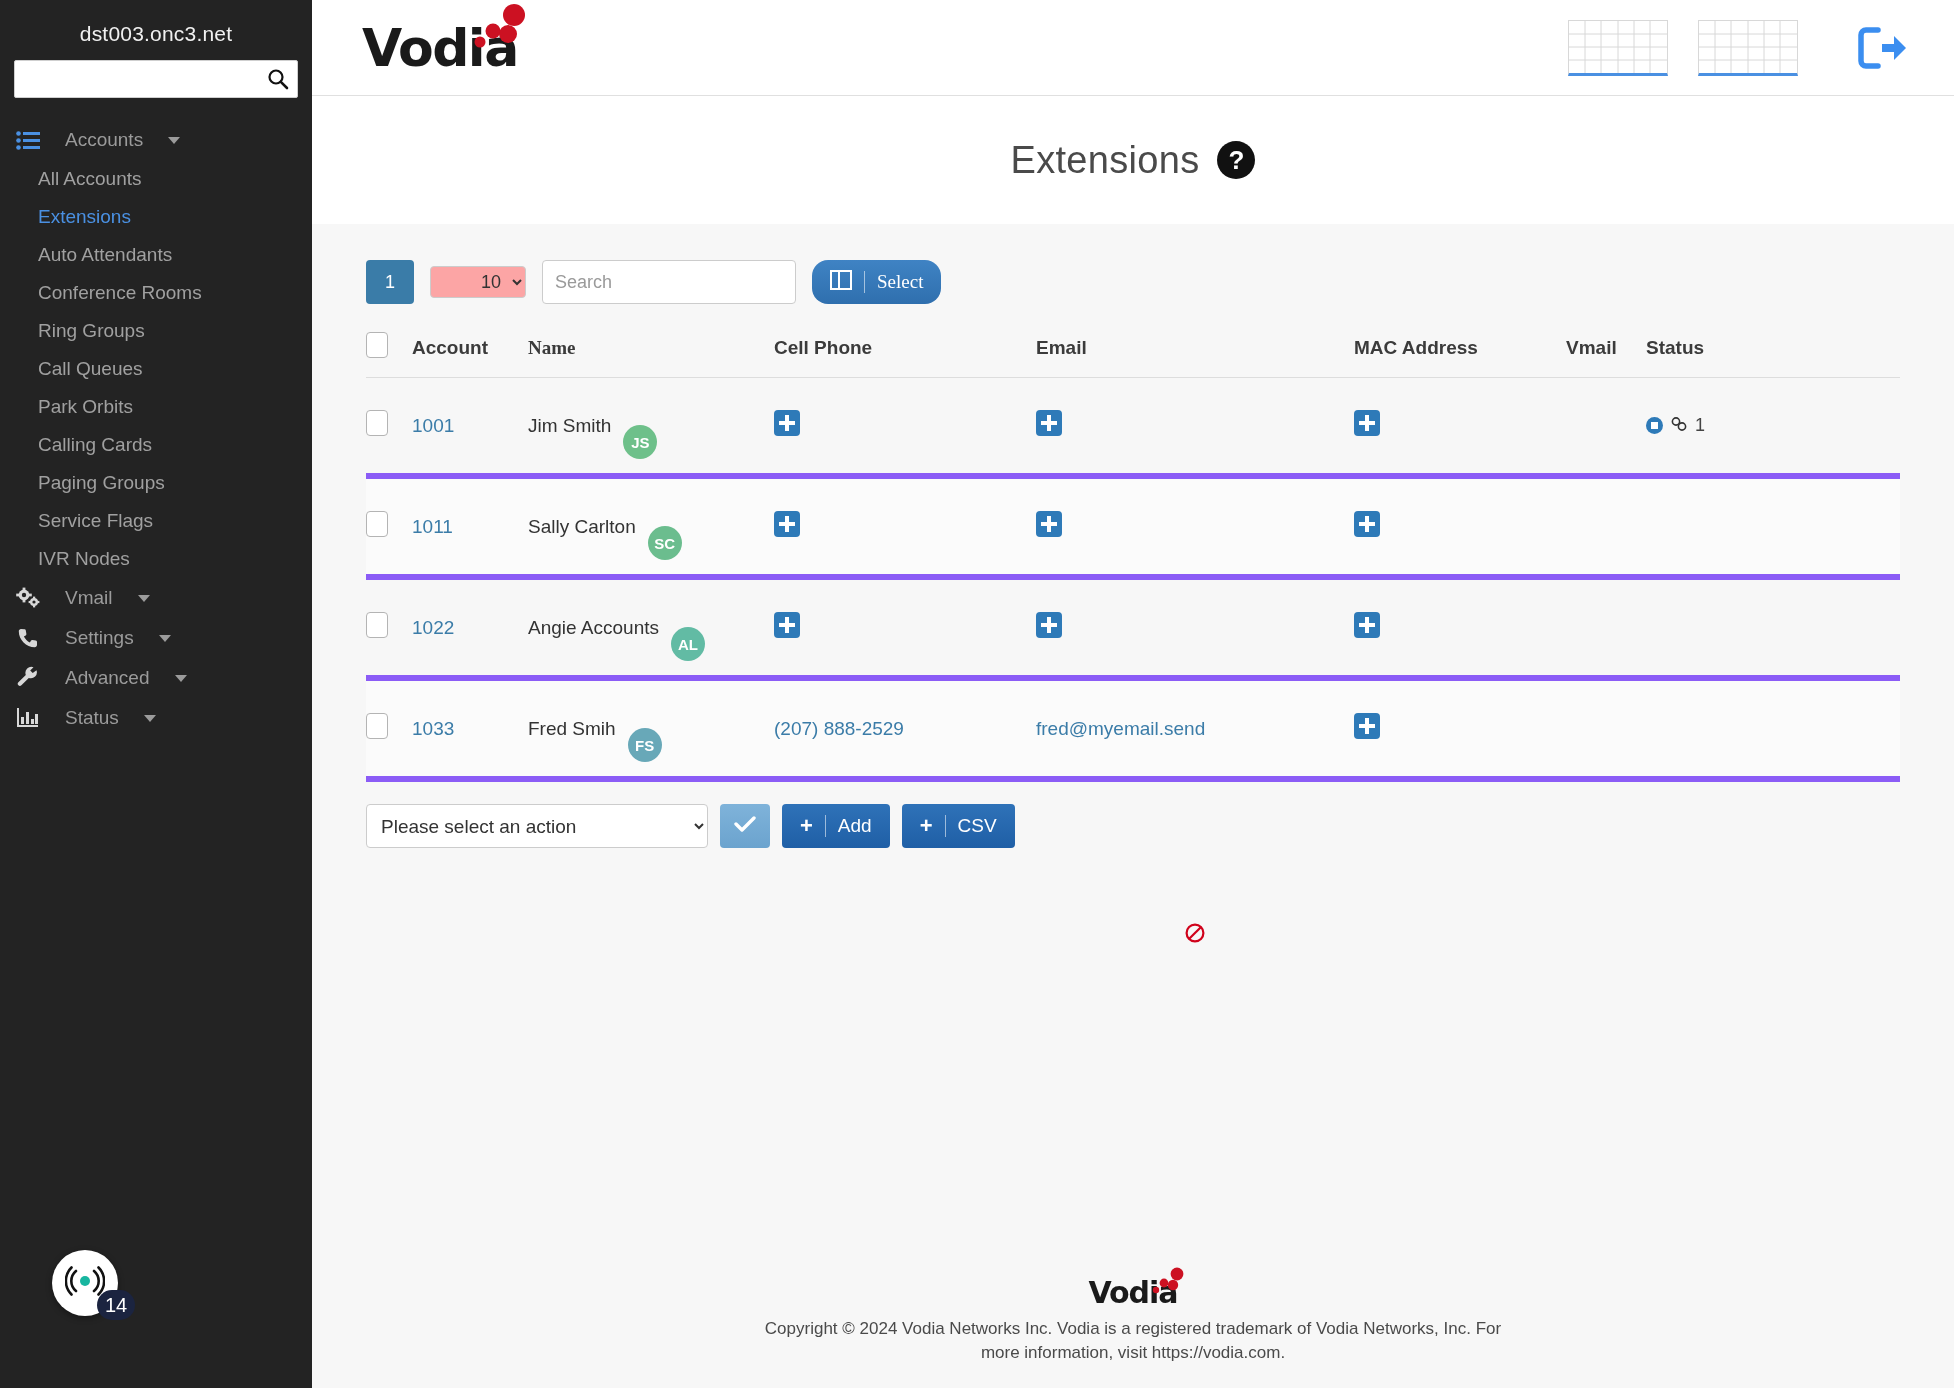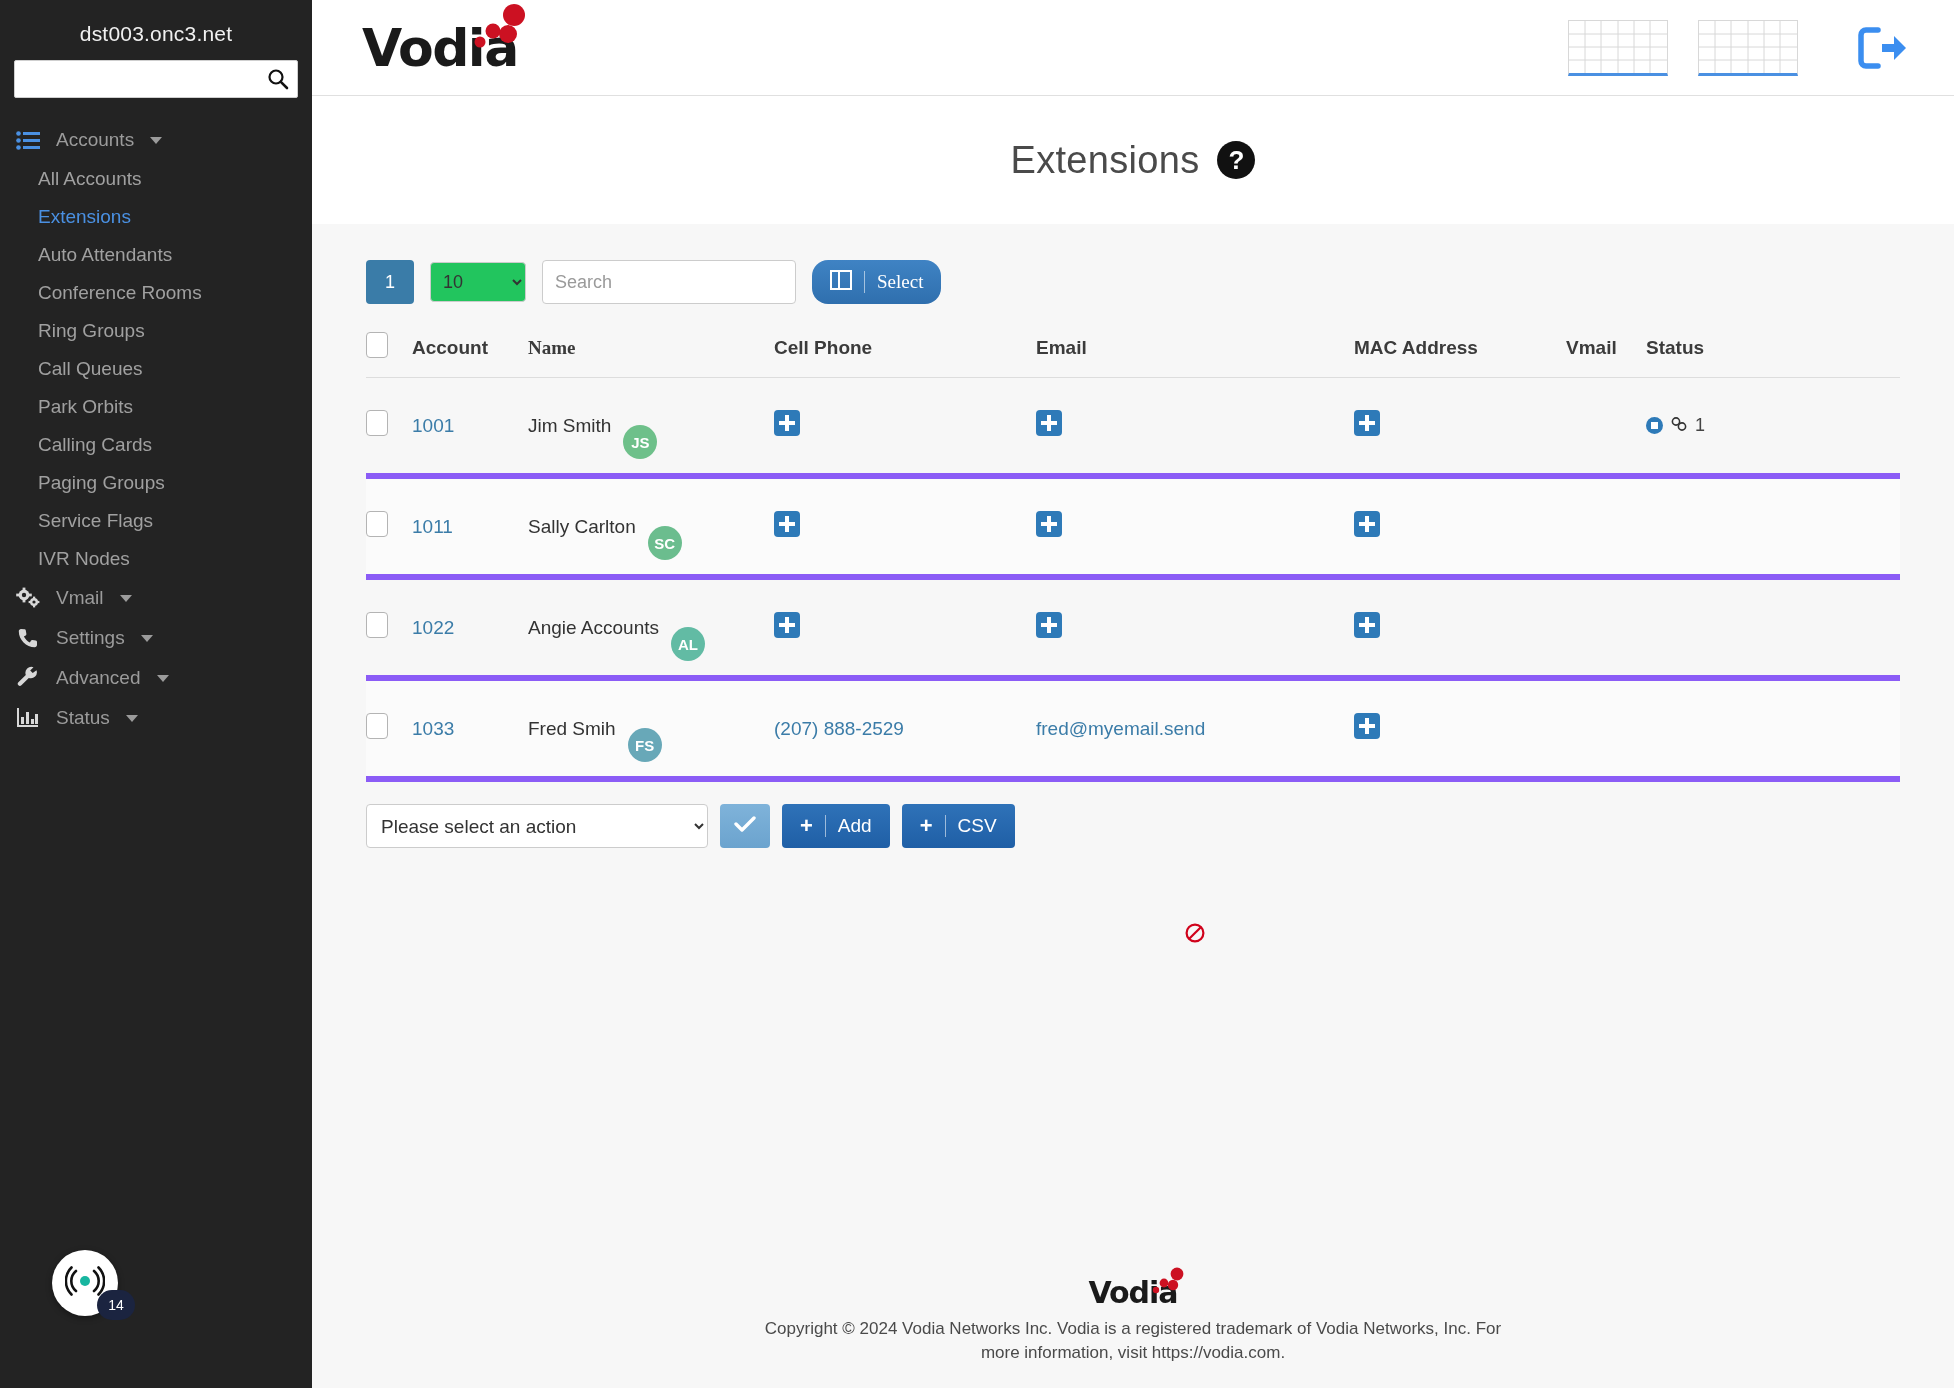--- a/index.html
+++ b/index.html
@@ -25,21 +25,21 @@
     width: 100%; height: 38px; border: 1px solid #cfcfcf;
     background: #fff; border-radius: 2px; padding: 0 40px 0 10px;
     font-size: 16px; font-family: "Liberation Sans", sans-serif; color: #222;
   }
   .search-icon-btn {
     position: absolute; right: 22px; top: 7px;
     width: 24px; height: 24px; cursor: pointer;
   }
   .nav { margin-top: 22px; }
   .nav-group {
-    display: flex; align-items: center; gap: 14px;
+    display: flex; align-items: center; gap: 23px;
     padding: 9px 0 9px 14px; cursor: pointer;
   }
   .nav-group .glyph { width: 28px; height: 22px; display: flex; align-items: center; justify-content: center; }
   .nav-group-label { color: #9b9b9b; font-size: 19px; }
   .caret {
     width: 0; height: 0; border-left: 6px solid transparent;
     border-right: 6px solid transparent; border-top: 7px solid #9b9b9b;
     margin-left: 2px;
   }
   .nav-sub {
@@ -50,21 +50,21 @@
 
   .fab-wrap { position: absolute; left: 52px; bottom: 42px; width: 96px; height: 96px; }
   .fab {
     width: 66px; height: 66px; border-radius: 50%;
     background: #ffffff; display: flex; align-items: center; justify-content: center;
     box-shadow: 0 2px 6px rgba(0,0,0,.4); cursor: pointer;
   }
   .fab-badge {
     position: absolute; left: 45px; top: 40px;
     min-width: 38px; height: 30px; border-radius: 15px;
-    background: #1b2440; color: #ffffff; font-size: 14px;
+    background: #1b2440; color: #ffffff; font-size: 20px;
     display: flex; align-items: center; justify-content: center;
     padding: 0 8px;
   }
 
   
   .main { flex: 1; height: 1388px; background: #f7f7f7; position: relative; overflow: hidden; }
   .topbar {
     height: 96px; background: #ffffff; border-bottom: 1px solid #e0e0e0;
     display: flex; align-items: center; padding: 0 46px 0 50px;
   }
@@ -97,23 +97,23 @@
 
   .content { padding: 36px 54px 0 54px; }
 
   .toolbar { display: flex; align-items: center; gap: 16px; }
   .page-btn {
     min-width: 48px; height: 44px; background: #3a7ca8; color: #fff;
     border: none; border-radius: 4px; font-size: 18px; cursor: pointer;
     display: flex; align-items: center; justify-content: center; padding: 0 14px;
   }
   .per-page {
-    height: 40px; width: 96px; border: 1px solid #cccccc; border-radius: 4px;
-    background: #22c55e; font-size: 18px; color: #333; padding: 0 8px;
-    font-family: "Liberation Sans", sans-serif; cursor: pointer;
+    height: 32px; width: 96px; border: 1px solid #cccccc; border-radius: 4px;
+    background: #fca5a5; font-size: 18px; color: #333; padding: 0 8px;
+    font-family: "Liberation Sans", sans-serif; cursor: pointer; text-align: right;
   }
   .search-table {
     height: 44px; width: 254px; border: 1px solid #cccccc; border-radius: 4px;
     padding: 0 12px; font-size: 18px; color: #333;
     font-family: "Liberation Sans", sans-serif; background: #fff;
   }
   .search-table::placeholder { color: #9a9a9a; }
   .select-btn {
     height: 44px; background: linear-gradient(#3f83c4, #2f6fae);
     color: #fff; border: none; border-radius: 16px; padding: 0 18px;

